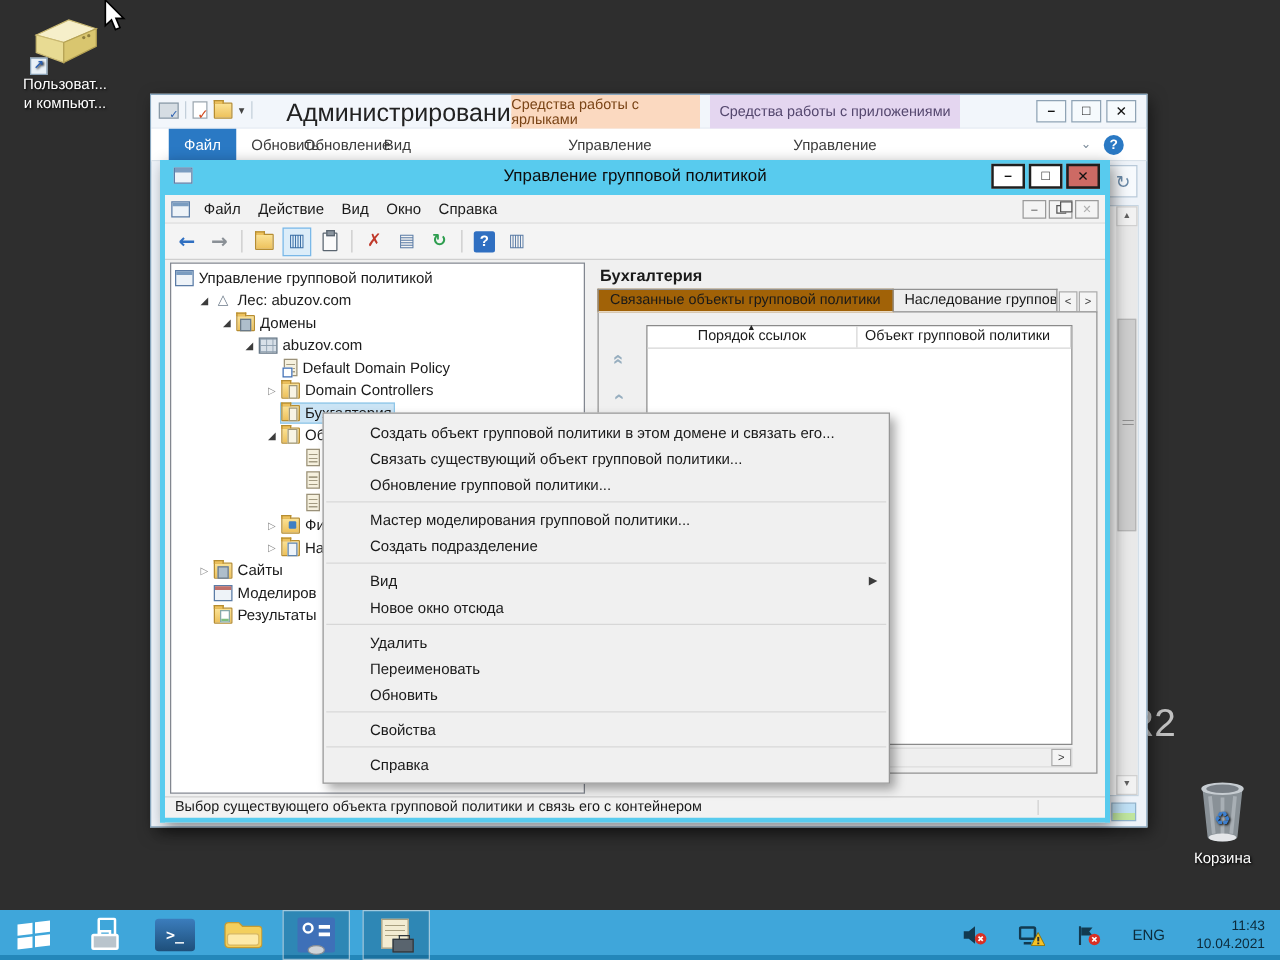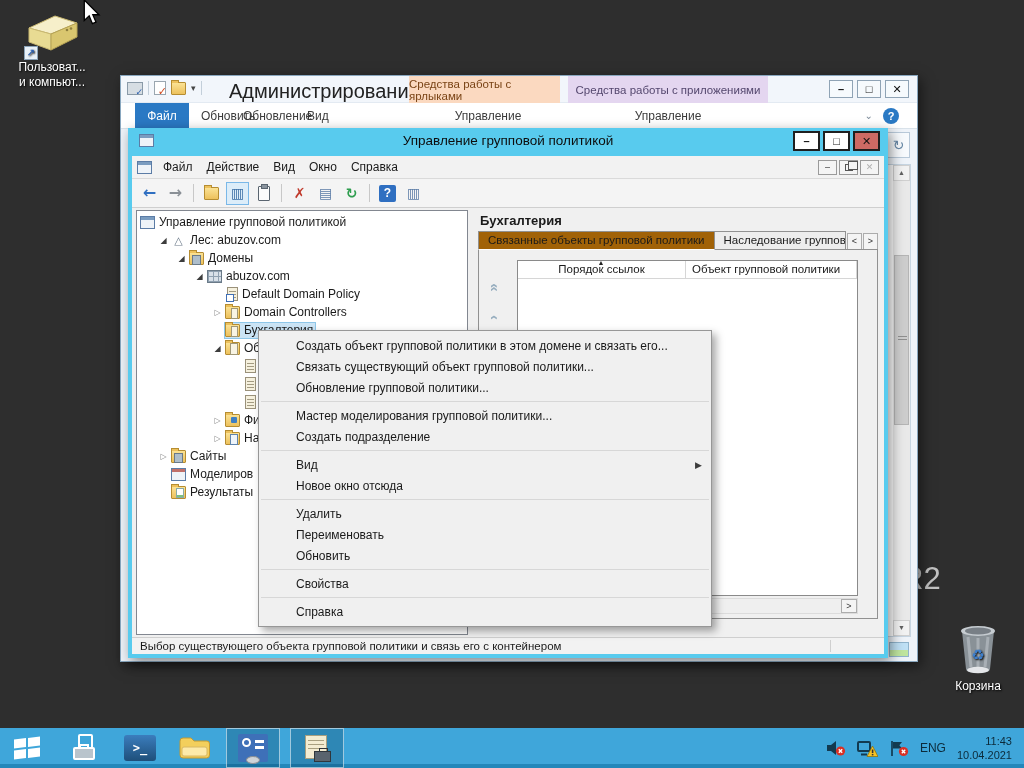--- a/index.html
+++ b/index.html
@@ -136,21 +136,21 @@
 .at-ico{width:30px;height:28px;border-radius:2px;background:#3e70b8;position:relative}
 .at-ico .g1{position:absolute;left:4px;top:4px;width:9px;height:9px;border:2px solid #fff;border-radius:50%}
 .at-ico .b1,.at-ico .b2{position:absolute;left:17px;width:9px;height:3px;background:#fff}
 .at-ico .b1{top:6px}.at-ico .b2{top:12px}
 .at-ico .mouse{position:absolute;left:8px;bottom:-2px;width:14px;height:8px;background:#cfd4d8;border-radius:50%;border:1px solid #8a9096}
 .gp-ico{width:30px;height:28px;position:relative}
 .gp-ico .scroll{position:absolute;left:3px;top:1px;width:22px;height:24px;background:#f3ecd2;border:1px solid #a89f80}
 .gp-ico .scroll::before{content:"";position:absolute;left:2px;right:2px;top:4px;height:12px;background:repeating-linear-gradient(to bottom,#a89f80 0 1px,transparent 1px 4px)}
 .gp-ico .box{position:absolute;right:1px;bottom:0;width:17px;height:11px;background:#59646e;border:1px solid #2f363c}
 .gp-ico .box::before{content:"";position:absolute;left:4px;top:-4px;width:7px;height:3px;border:1px solid #2f363c;border-bottom:none}
-.tray{margin-left:auto;display:flex;align-items:center;gap:11px;padding-right:12px}
+.tray{margin-left:auto;display:flex;align-items:center;gap:25px;padding-right:12px}
 .lang{font-size:12px;color:#0c2a3a}
 .clock{font-size:11px;line-height:14px;text-align:right;color:#0c2a3a}
 </style>
 </head>
 <body>
 
 <div class="abs" id="watermark">R2</div>
 
 <div class="abs" id="desk-shortcut">
   <svg width="62" height="48">

